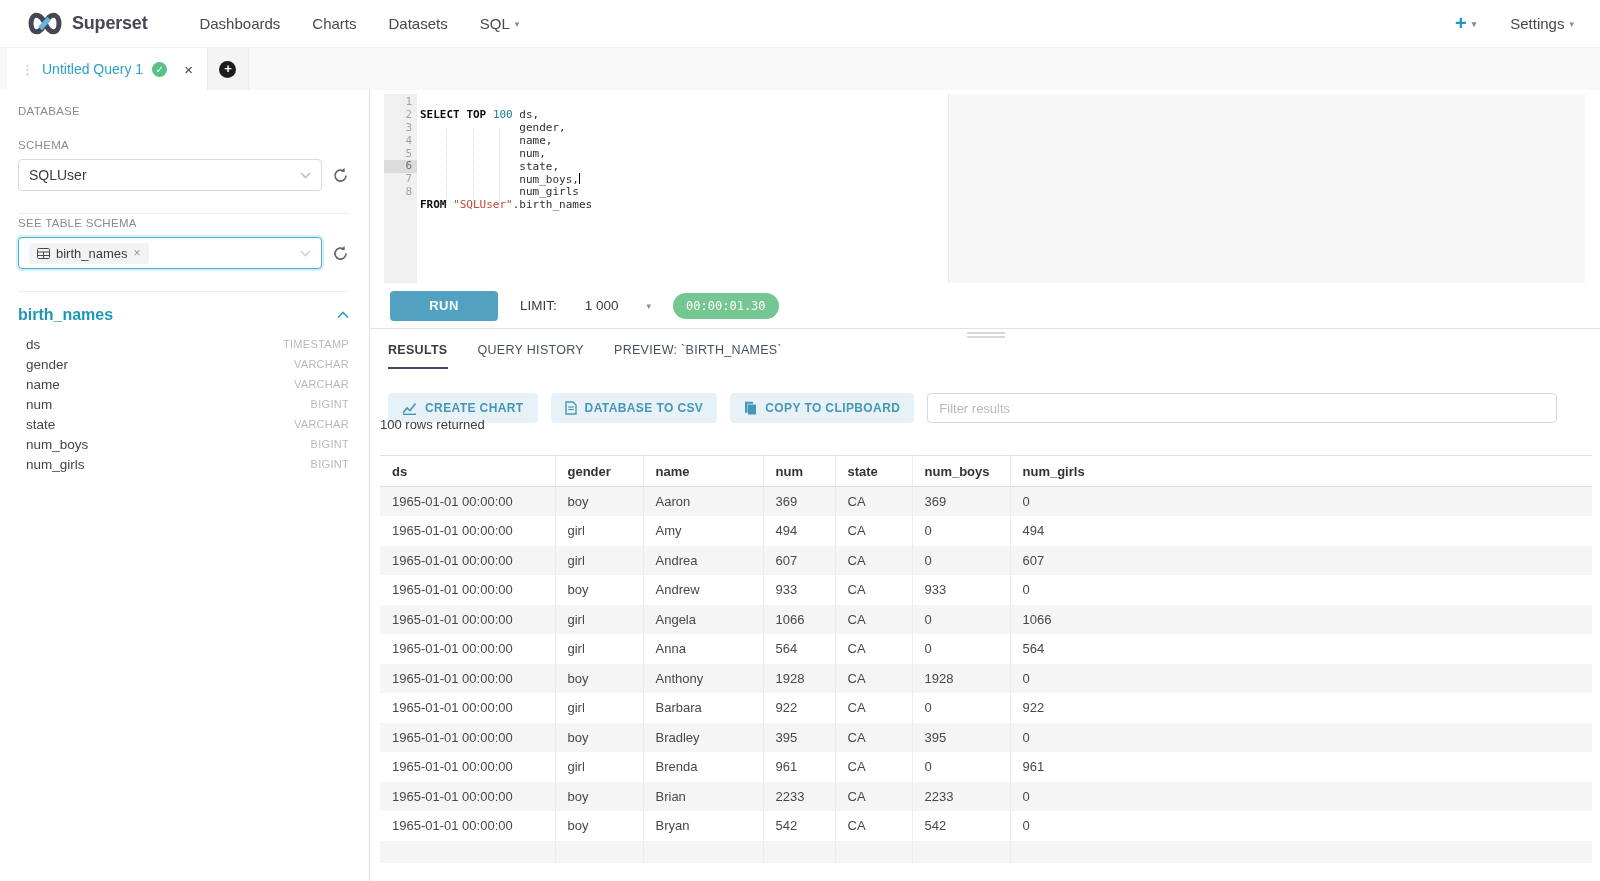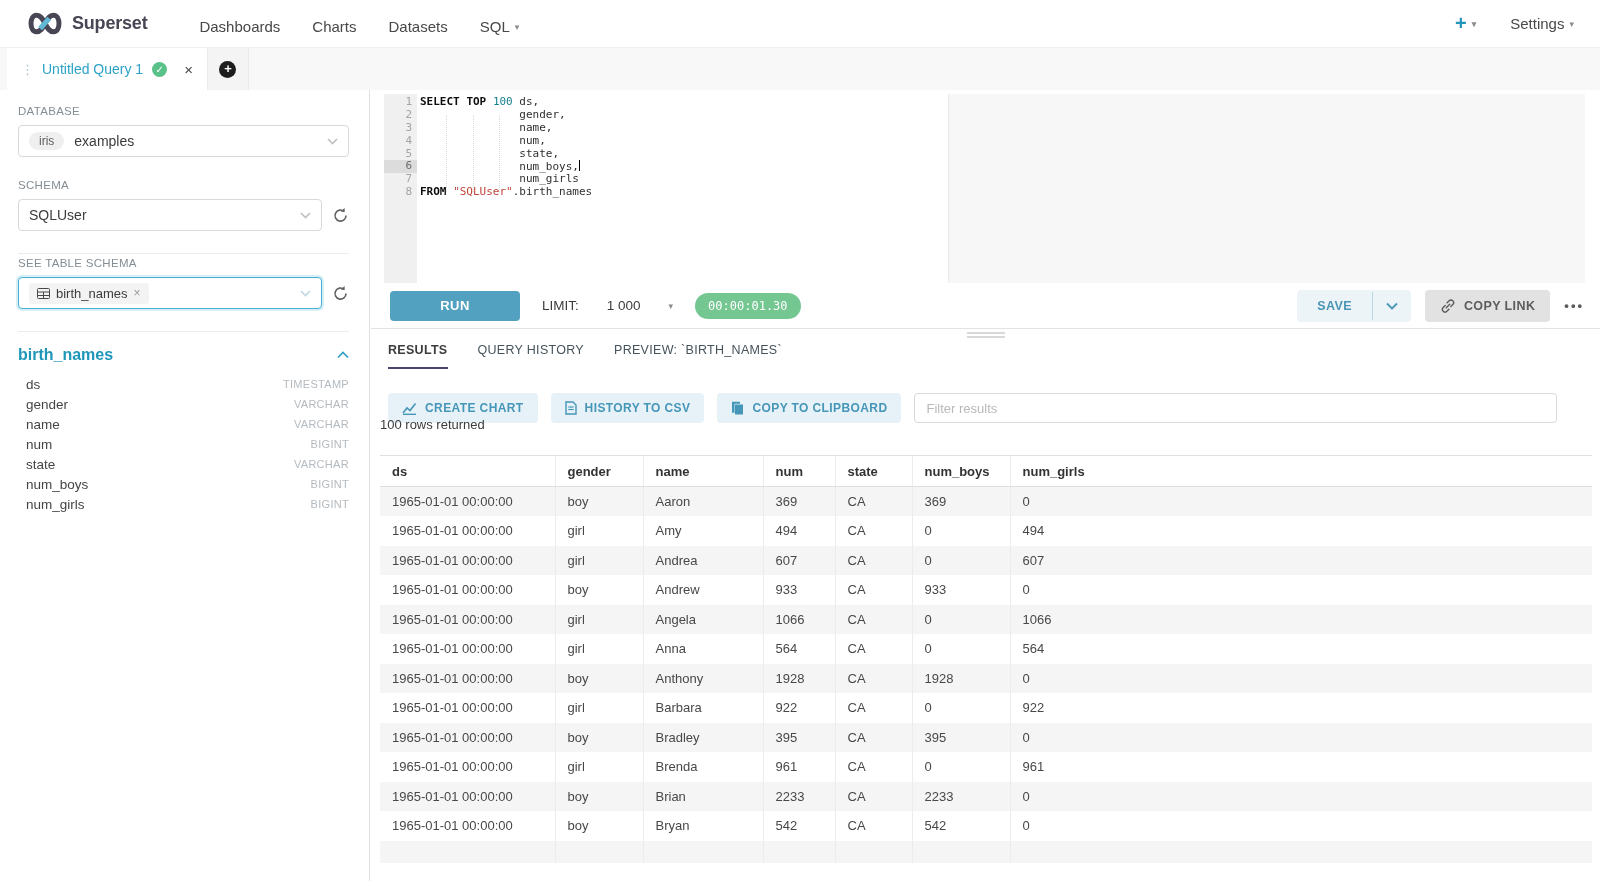--- a/index.html
+++ b/index.html
@@ -1,21 +1,21 @@
 <!DOCTYPE html>
 <html><head>
 <meta charset="utf-8">
 <style>
   * { margin:0; padding:0; box-sizing:border-box; }
   html,body { width:1600px; height:881px; overflow:hidden; background:#fff;
               font-family:"Liberation Sans", sans-serif; color:#484848; }
 
   
   .navbar { position:absolute; top:0; left:0; right:0; height:48px; background:#fff;
-            border-bottom:1px solid #f0f0f0; display:flex; align-items:flex-end; padding:12px 26px; }
+            border-bottom:1px solid #f0f0f0; display:flex; align-items:center; padding:12px 26px; }
   .brand { display:flex; align-items:center; gap:8px; margin-right:36px; }
   .brand-name { font-size:18px; font-weight:bold; color:#484554; letter-spacing:-.2px; }
   .nav-item { font-size:15px; color:#484848; margin:0 16px; cursor:pointer; display:flex; align-items:center; gap:5px; }
   .caret { font-size:9px; color:#8b8b8b; }
   .nav-right { margin-left:auto; display:flex; align-items:center; gap:34px; }
   .plus-btn { color:#2495bd; font-size:20px; font-weight:bold; display:flex; align-items:center; gap:5px; }
 
   
   .tabstrip { position:absolute; top:48px; left:0; right:0; height:42px; background:#f8f8f8; display:flex; }
   .qtab { background:#fff; height:42px; margin-left:7px; padding:0 14px; display:flex; align-items:center; gap:9px; }
@@ -55,33 +55,33 @@
   
   .main { position:absolute; top:90px; left:371px; right:0; bottom:0; background:#fff; }
   .editor { position:absolute; top:0; left:0; right:0; height:193px; }
   .editor-gray { position:absolute; left:577px; top:4px; bottom:0; right:15px; background:#f7f7f7;
                  border-left:1px solid #e9e9e9; }
   .gutter { position:absolute; left:13px; top:4px; bottom:0; width:33px; background:#f0f0f0;
             font-family:"DejaVu Sans Mono", monospace; font-size:11px; line-height:12.9px;
             color:#a3a3a3; text-align:right; padding-top:2px; }
   .gutter div { padding-right:5px; height:12.9px; }
   .gutter div.active { background:#dcdcdc; color:#6b6b6b; }
-  .code { position:absolute; left:49px; top:6px; font-family:"DejaVu Sans Mono", monospace;
+  .code { position:absolute; left:49px; top:19px; font-family:"DejaVu Sans Mono", monospace;
           font-size:11px; line-height:12.9px; color:#2f2f2f; }
   .code-line { height:12.9px; white-space:pre; }
   .tok-kw { font-weight:bold; color:#0d0d0d; }
   .tok-num { color:#15808d; }
   .tok-str { color:#c0453c; }
   .cursor { display:inline-block; width:1.4px; height:11px; background:#000; vertical-align:-1px; }
   .indent-guide { position:absolute; top:18.9px; height:77.4px; border-left:1px dotted #d8d8d8; }
 
   
   .toolbar { position:absolute; top:193px; left:0; right:0; height:45px; display:flex; align-items:center;
              padding:0 16px 0 19px; gap:22px; }
-  .run-btn { width:130px; height:30px; background:#52a1c0; color:#fff; border:none; border-radius:4px;
+  .run-btn { width:108px; height:30px; background:#52a1c0; color:#fff; border:none; border-radius:4px;
              font-size:13px; font-weight:bold; letter-spacing:.5px; cursor:pointer; font-family:inherit; }
   .limit { display:flex; align-items:center; gap:28px; font-size:13.5px; color:#3c3c3c; }
   .timer { background:#75c792; color:#fff; font-family:"DejaVu Sans Mono", monospace; font-size:12px;
            border-radius:14px; padding:6px 13px; }
   .toolbar-right { margin-left:auto; display:flex; align-items:center; gap:14px; }
   .save-group { display:flex; align-items:stretch; background:#edf4f8; border-radius:4px; height:32px; }
   .save-main { padding:0 20px; display:flex; align-items:center; font-size:12.5px; font-weight:bold;
                color:#4a94b5; letter-spacing:.4px; cursor:pointer; }
   .save-sep { width:1px; background:#b9d6e3; margin:2px 0; }
   .save-caret { padding:0 13px; display:flex; align-items:center; cursor:pointer; }
@@ -163,31 +163,20 @@
     <span class="check-circle">✓</span>
     <span class="qtab-close">×</span>
   </div>
   <div class="newtab">
     <span class="newtab-icon">+</span>
   </div>
 </div>
 
 <aside class="sidebar">
   <div class="fld-label">DATABASE</div>
-  <div class="sel-row">
-    <div class="select">
-      <span class="pill">iris</span>
-      <span class="sel-value">examples</span>
-      <span class="sel-chevron">
-        <svg width="11" height="7" viewBox="0 0 11 7">
-            <polyline points="1,1 5.5,5.5 10,1" fill="none" stroke="#bfbfbf" stroke-width="1.6"></polyline>
-          </svg>
-      </span>
-    </div>
-  </div>
 
   <div class="fld-label" style="margin-top:22px;">SCHEMA</div>
   <div class="sel-row">
     <div class="select">
       <span class="sel-value">SQLUser</span>
       <span class="sel-chevron">
         <svg width="11" height="7" viewBox="0 0 11 7">
             <polyline points="1,1 5.5,5.5 10,1" fill="none" stroke="#bfbfbf" stroke-width="1.6"></polyline>
           </svg>
       </span>
@@ -303,40 +292,20 @@
   </div>
 
   <div class="toolbar">
     <button class="run-btn">RUN</button>
     <div class="limit">
       <span>LIMIT:</span>
       <span>1 000</span>
       <span class="caret">▾</span>
     </div>
     <span class="timer">00:00:01.30</span>
-    <div class="toolbar-right">
-      <div class="save-group">
-        <span class="save-main">SAVE</span>
-        <span class="save-sep"></span>
-        <span class="save-caret">
-          <svg width="12" height="8" viewBox="0 0 12 8">
-              <polyline points="1,1.5 6,6.5 11,1.5" fill="none" stroke="#4a94b5" stroke-width="1.8"></polyline>
-            </svg>
-        </span>
-      </div>
-      <button class="copylink-btn">
-        <span>
-          <svg width="16" height="16" viewBox="0 0 16 16">
-              <path d="M6.3 9.7 L9.7 6.3 M5.2 7.5 L3.2 9.5 a2.6 2.6 0 0 0 3.7 3.7 l2 -2 M10.8 8.5 l2 -2 a2.6 2.6 0 0 0 -3.7 -3.7 l-2 2" fill="none" stroke="#5c5c5c" stroke-width="1.4" stroke-linecap="round"></path>
-            </svg>
-        </span>
-        <span>COPY LINK</span>
-      </button>
-      <span class="more-dots">•••</span>
-    </div>
   </div>
 
   <div class="south">
     <div class="drag-handle">
         <div></div>
         <div></div>
       </div>
 
     <div class="rtabs">
       <span class="rtab active">RESULTS</span>
@@ -355,21 +324,21 @@
         <span>CREATE CHART</span>
       </button>
       <button class="act-btn">
         <span>
           <svg width="12" height="14" viewBox="0 0 12 14">
               <path d="M1 1 h7 l3 3 v9 h-10 z" fill="none" stroke="#4696b8" stroke-width="1.4"></path>
               <line x1="3.3" y1="6" x2="8.7" y2="6" stroke="#4696b8" stroke-width="1.2"></line>
               <line x1="3.3" y1="8.5" x2="8.7" y2="8.5" stroke="#4696b8" stroke-width="1.2"></line>
             </svg>
         </span>
-        <span>HISTORY TO CSV</span>
+        <span>DATABASE TO CSV</span>
       </button>
       <button class="act-btn">
         <span>
           <svg width="13" height="14" viewBox="0 0 13 14">
               <path d="M4 3.5 h8 v10 h-8 z" fill="#4696b8"></path>
               <path d="M1 0.8 h8 v2 h-5.5 v9 h-2.5 z" fill="#4696b8"></path>
             </svg>
         </span>
         <span>COPY TO CLIPBOARD</span>
       </button>

